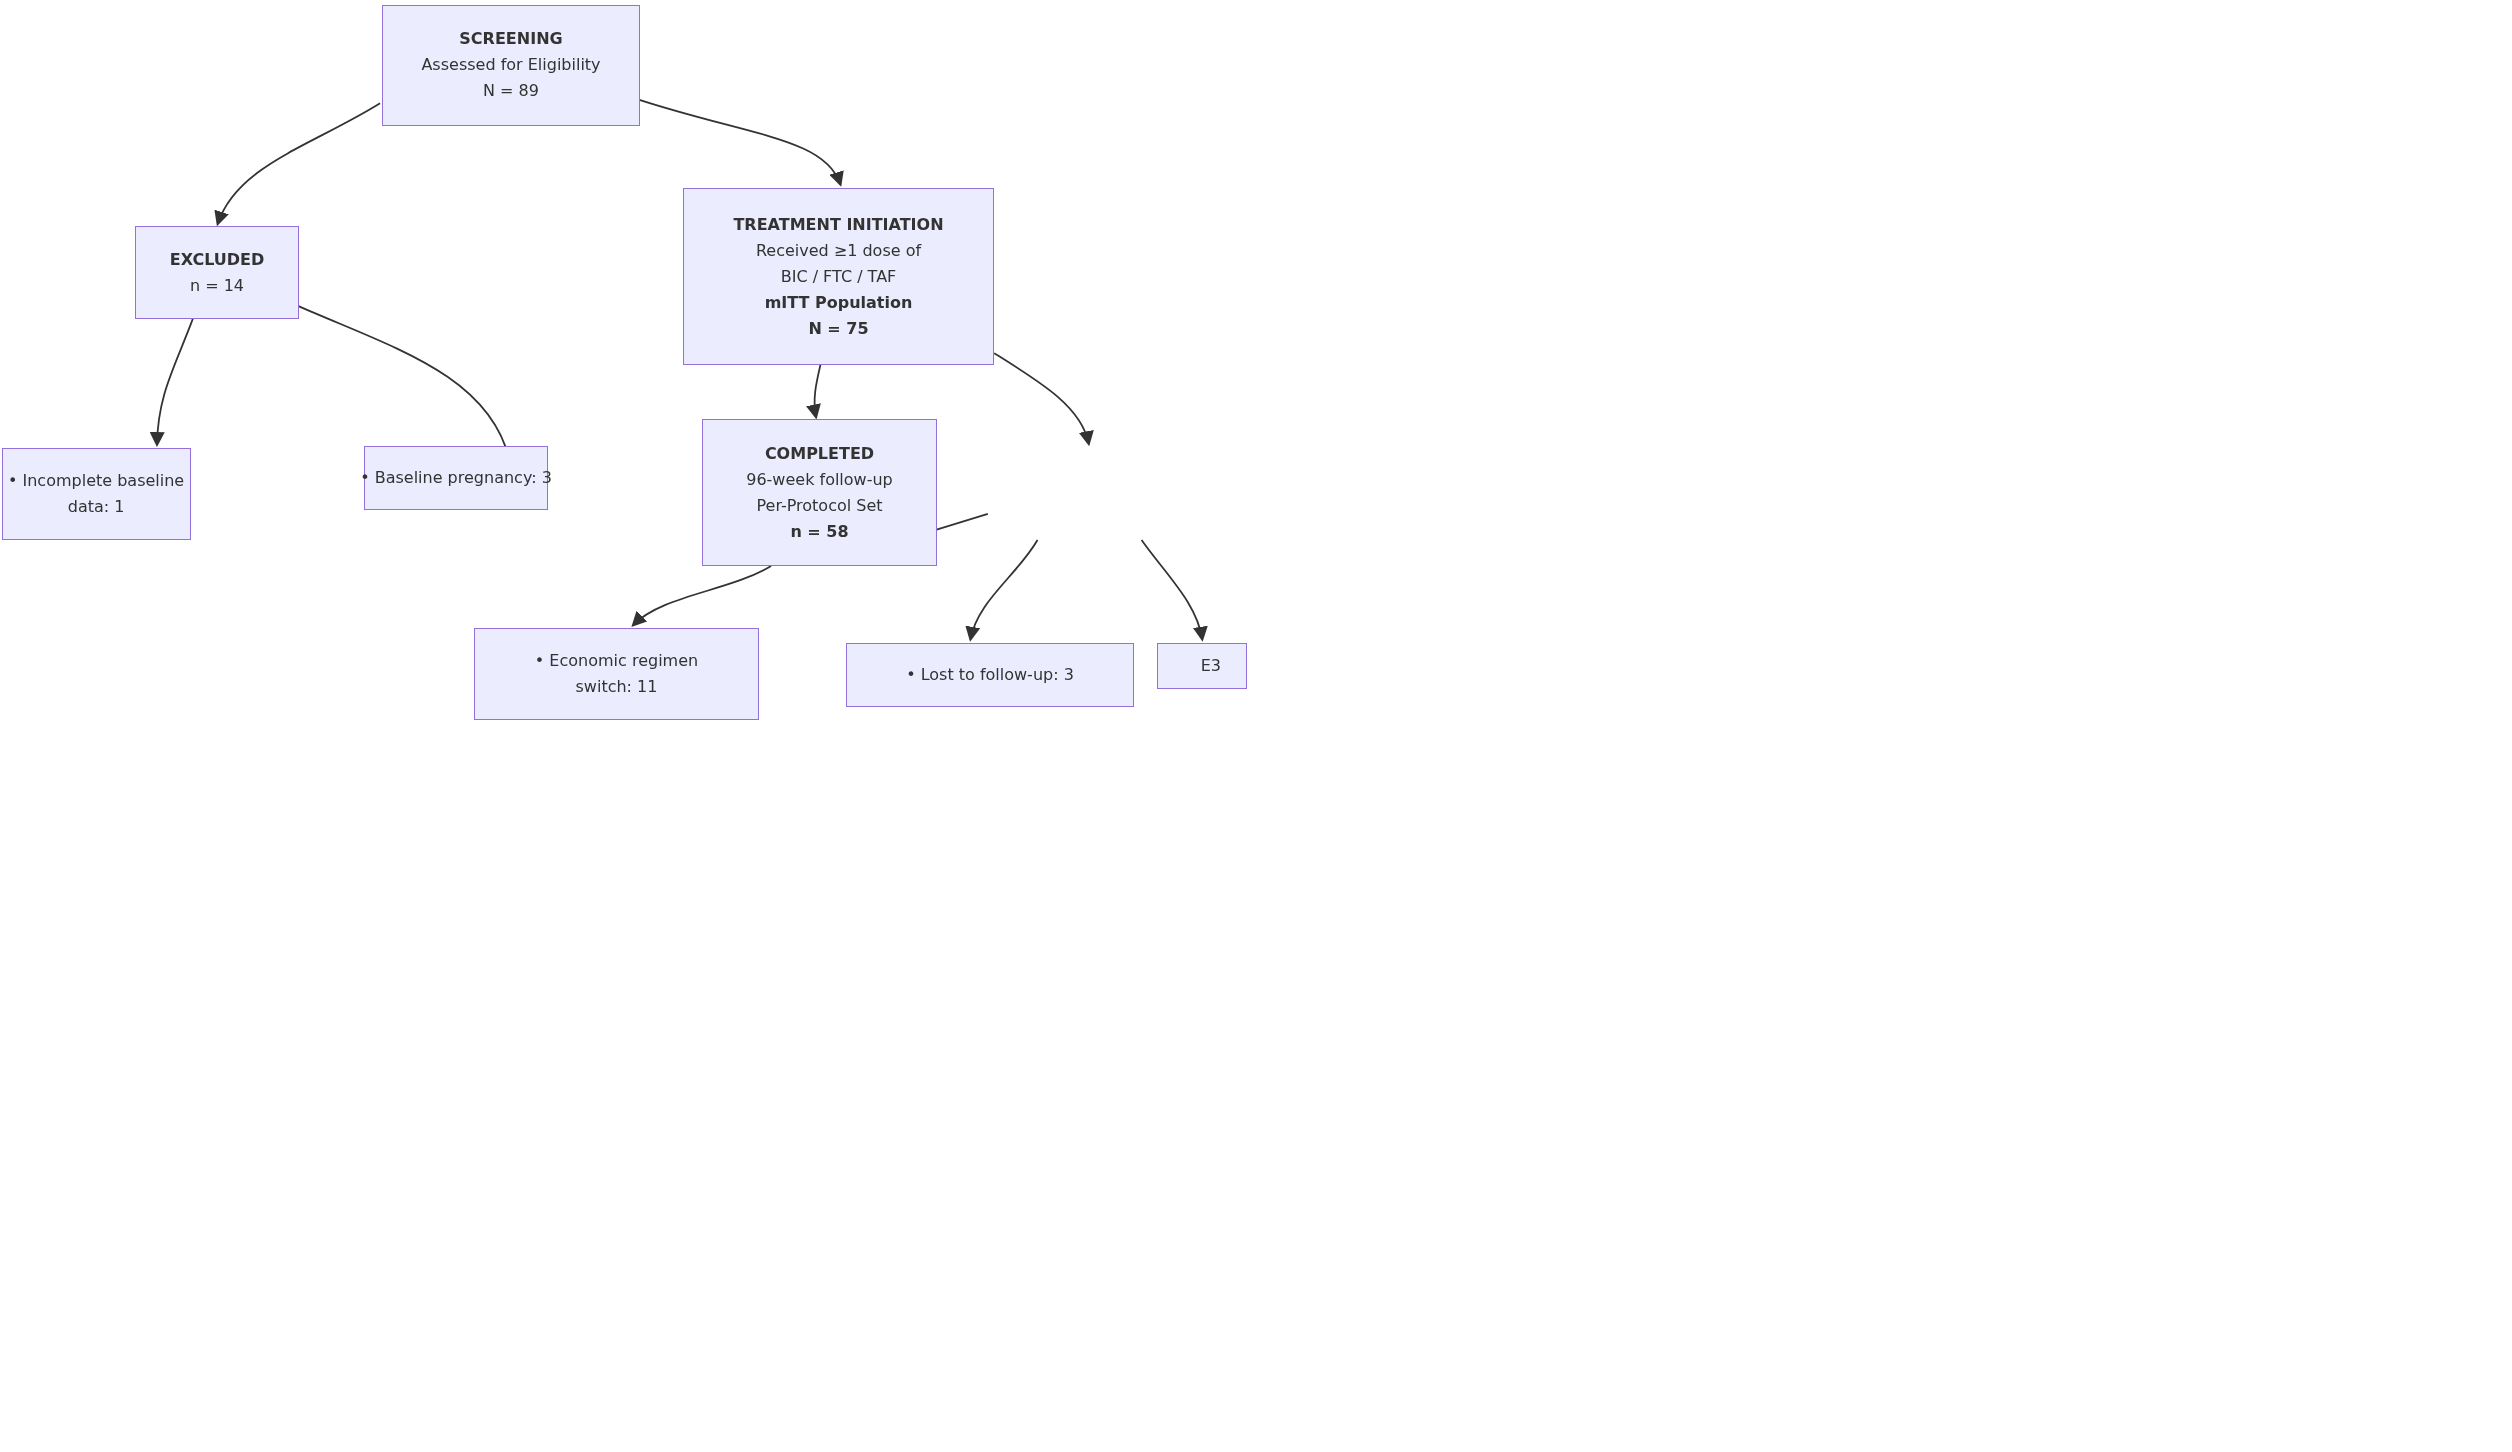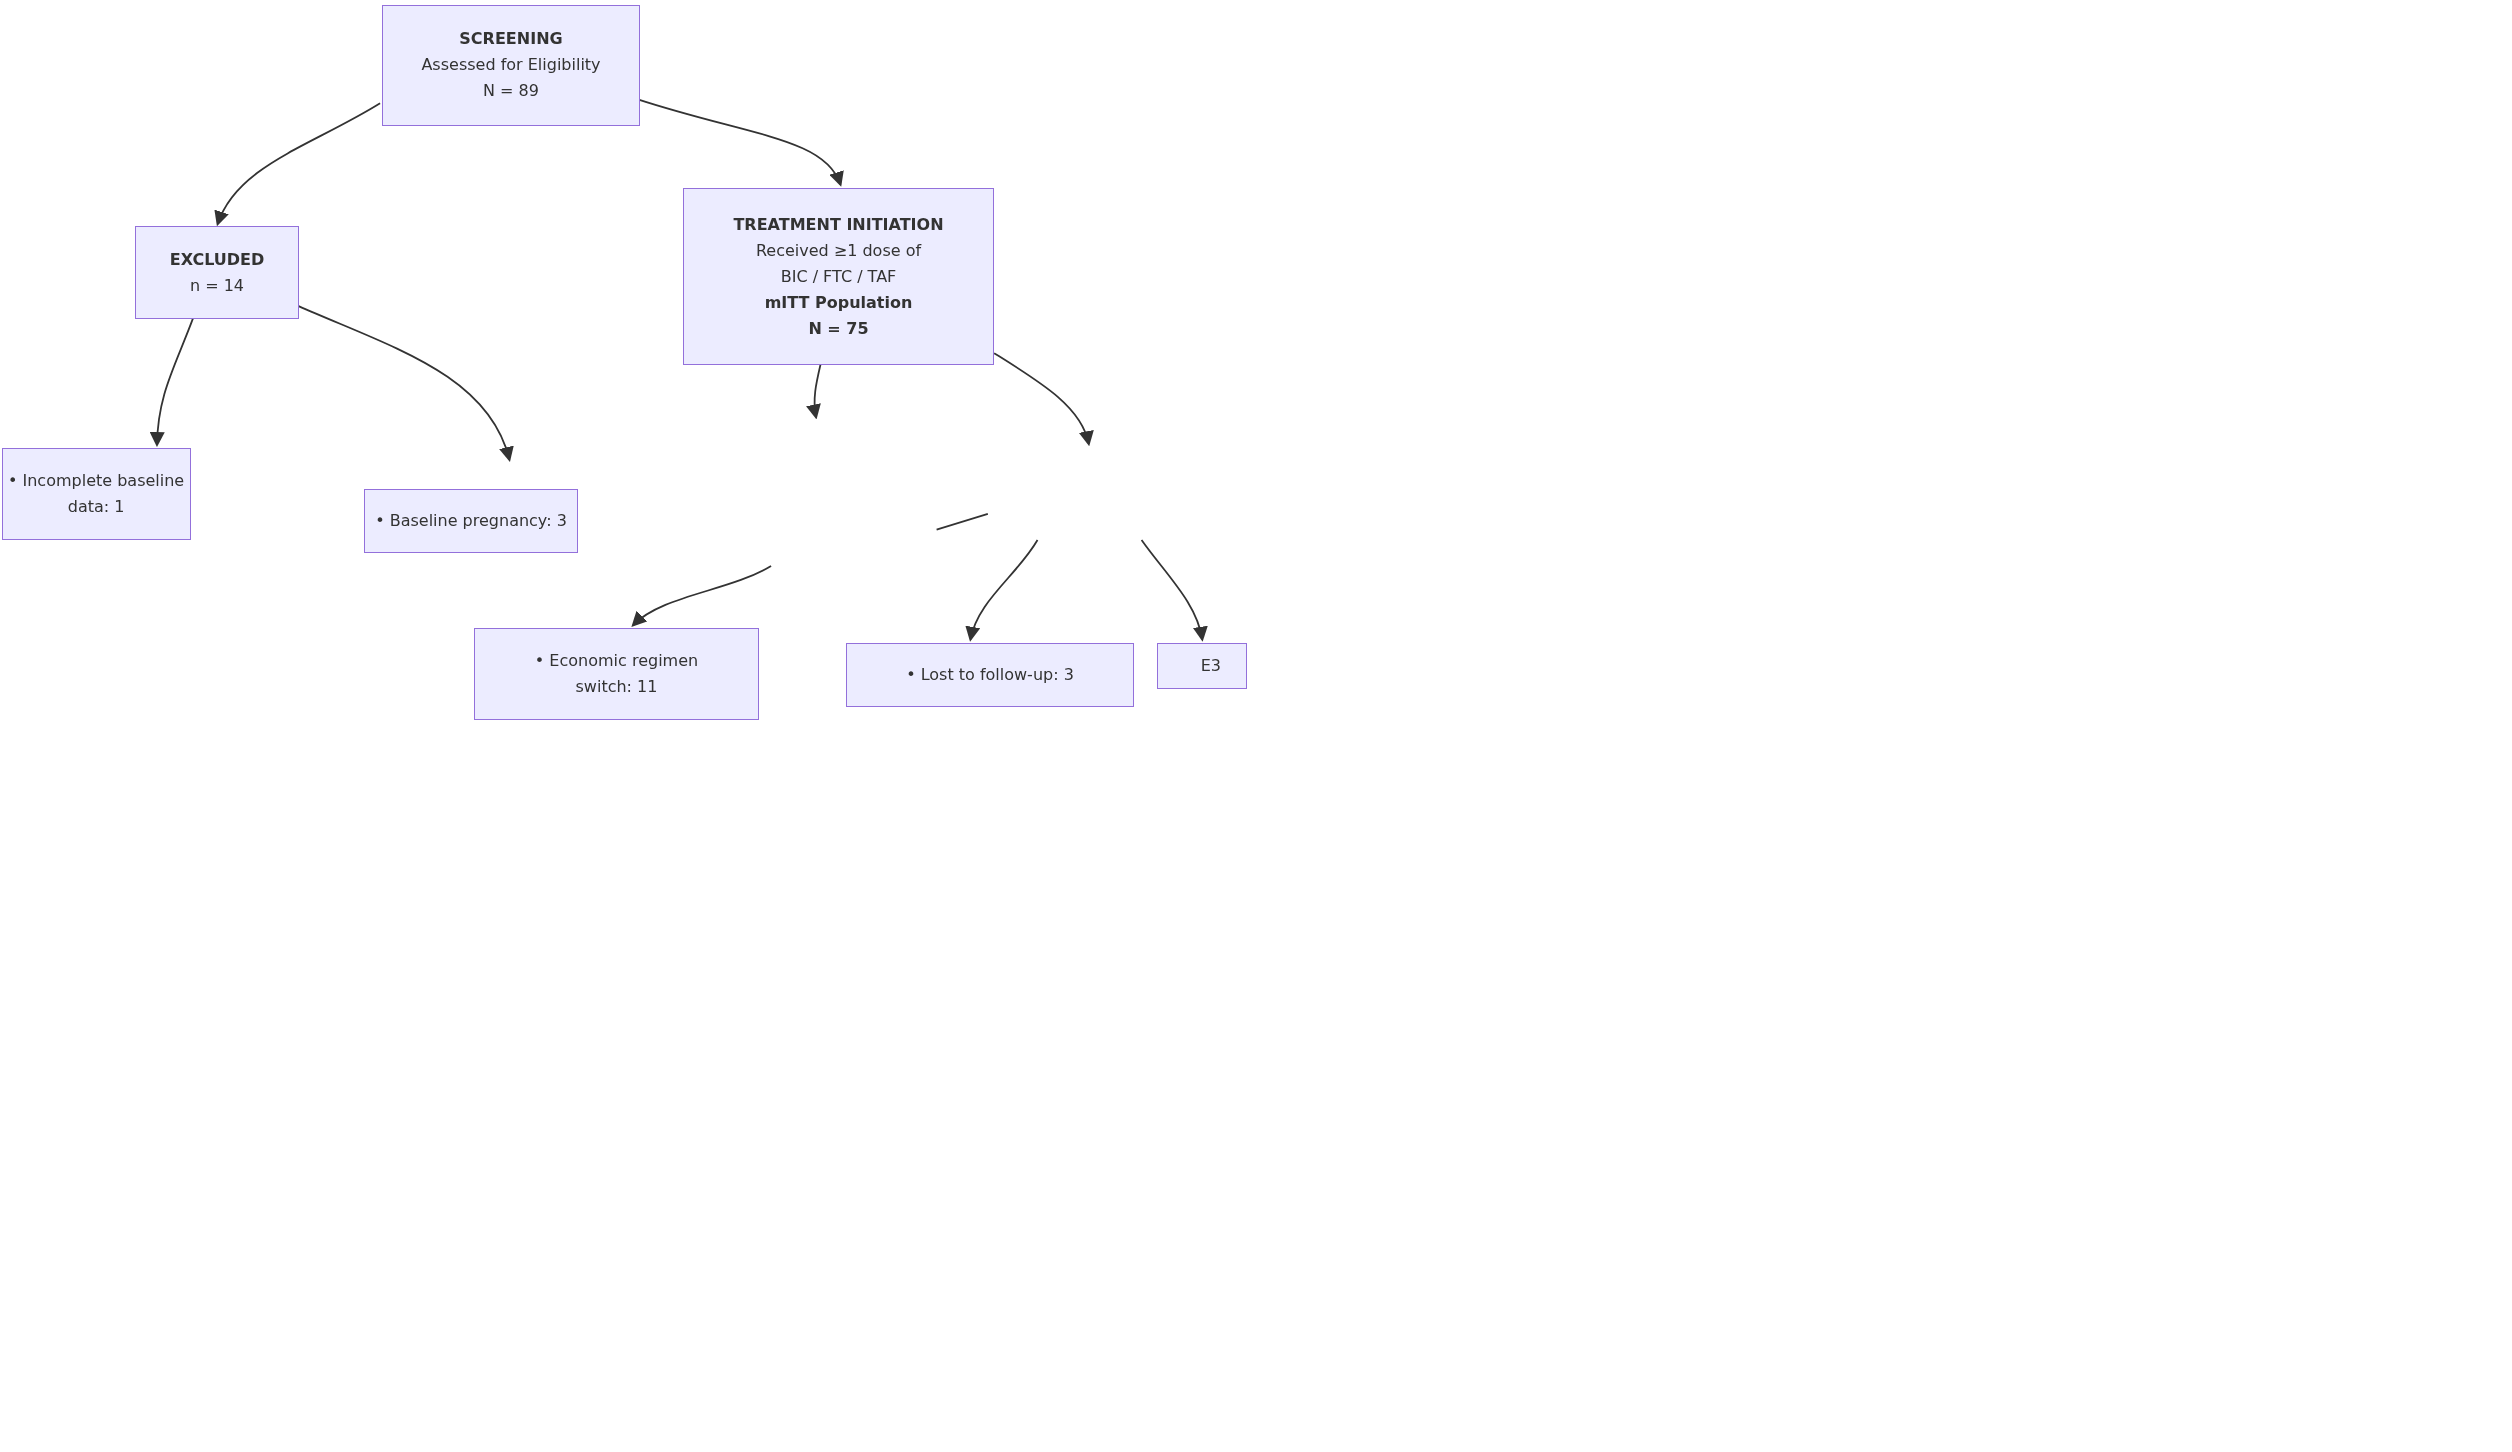--- a/index.html
+++ b/index.html
@@ -43,21 +43,21 @@
   .node .line { display: block; white-space: nowrap; }
   .node .bold { font-weight: bold; }
 
   
   #n-screening    { left: 382px;  top: 4.7px;   width: 258px; height: 121px; }
   #n-excluded     { left: 135px;  top: 226px; width: 164px; height: 93px; }
   #n-ti           { left: 683px;  top: 188px; width: 311px; height: 177px; }
   #n-completed    { left: 702px;  top: 419px; width: 235px; height: 147px; }
   #n-discontinued { left: 988px; top: 447px; width: 202px; height: 93px; }
   #n-incomplete   { left: 1.6px;    top: 448px; width: 189px; height: 92px; }
-  #n-pregnancy    { left: 364px;  top: 489px; width: 214px; height: 64px;  }
+  #n-pregnancy    { left: 364px;  top: 446px; width: 184px; height: 64px;  }
   #n-economic     { left: 474px;  top: 628px; width: 285px; height: 92px; }
   #n-lost         { left: 846px; top: 643px; width: 288px; height: 64px;  }
   #n-e3           { left: 1157px; top: 643px; width: 90px; height: 46px; padding-left: 24px;  }
 </style>
 </head>
 <body>
 
 <div class="canvas">
 
   <svg class="edges" viewBox="0 0 1593 921" xmlns="http://www.w3.org/2000/svg">
@@ -90,20 +90,26 @@
   </div>
 
   <div class="node" id="n-ti">
     <span class="line bold">TREATMENT INITIATION</span>
     <span class="line">Received ≥1 dose of</span>
     <span class="line">BIC / FTC / TAF</span>
     <span class="line bold">mITT Population</span>
     <span class="line bold">N = 75</span>
   </div>
 
+  <div class="node" id="n-completed">
+    <span class="line bold">COMPLETED</span>
+    <span class="line">96-week follow-up</span>
+    <span class="line">Per-Protocol Set</span>
+    <span class="line bold">n = 58</span>
+  </div>
 
 
   <div class="node" id="n-incomplete">
     <span class="line">• Incomplete baseline</span>
     <span class="line">data: 1</span>
   </div>
 
   <div class="node" id="n-pregnancy">
     <span class="line">• Baseline pregnancy: 3</span>
   </div>

